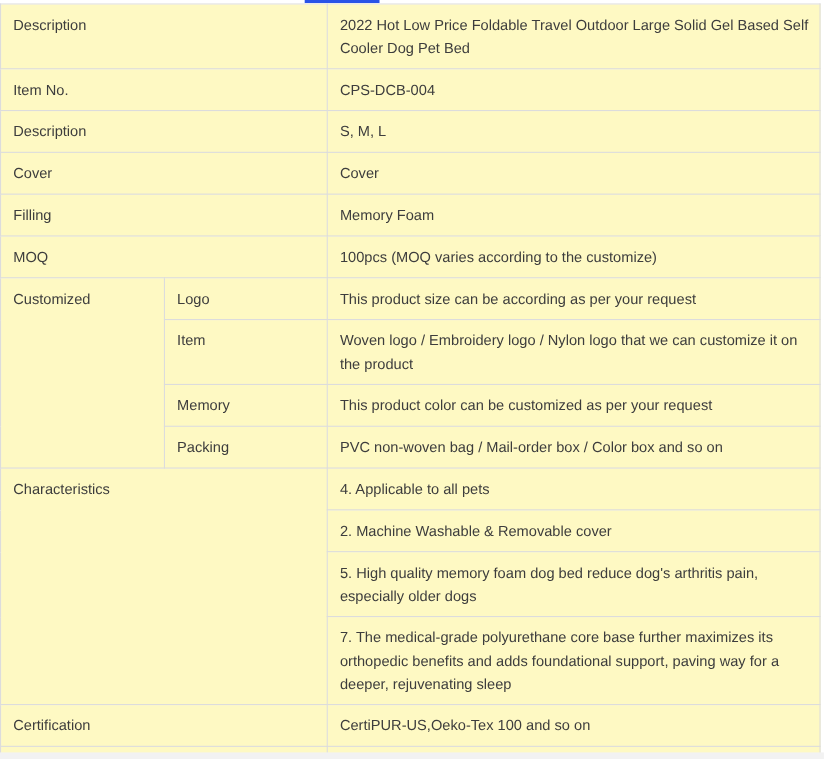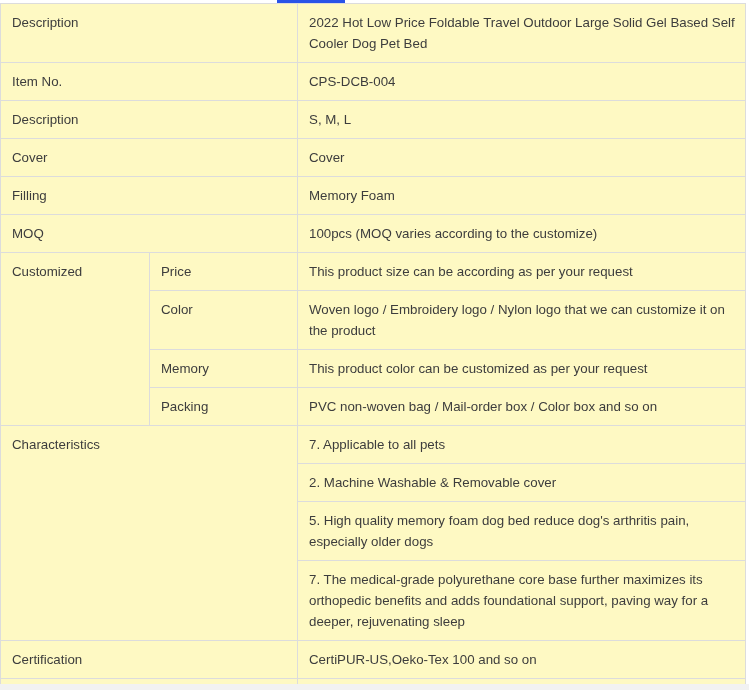--- a/index.html
+++ b/index.html
@@ -123,39 +123,39 @@
         <td class="value">Memory Foam</td>
       </tr>
 
       <tr class="h32">
         <td class="label" colspan="2">MOQ</td>
         <td class="value">100pcs (MOQ varies according to the customize)</td>
       </tr>
 
       <tr class="h32">
         <td class="label" rowspan="4">Customized</td>
-        <td class="label">Price</td>
+        <td class="label">Logo</td>
         <td class="value">This product size can be according as per your request</td>
       </tr>
       <tr>
-        <td class="label">Color</td>
+        <td class="label">Item</td>
         <td class="value">Woven logo / Embroidery logo / Nylon logo that we can customize it on the product</td>
       </tr>
       <tr class="h32">
         <td class="label">Memory</td>
         <td class="value">This product color can be customized as per your request</td>
       </tr>
       <tr class="h32">
         <td class="label">Packing</td>
         <td class="value">PVC non-woven bag / Mail-order box / Color box and so on</td>
       </tr>
 
       <tr class="h32">
         <td class="label" colspan="2" rowspan="4">Characteristics</td>
-        <td class="value">7. Applicable to all pets</td>
+        <td class="value">4. Applicable to all pets</td>
       </tr>
       <tr class="h32">
         <td class="value">2. Machine Washable &amp; Removable cover</td>
       </tr>
       <tr>
         <td class="value">5. High quality memory foam dog bed reduce dog's arthritis pain, especially older dogs</td>
       </tr>
       <tr>
         <td class="value">7. The medical-grade polyurethane core base further maximizes its orthopedic benefits and adds foundational support, paving way for a deeper, rejuvenating sleep</td>
       </tr>

